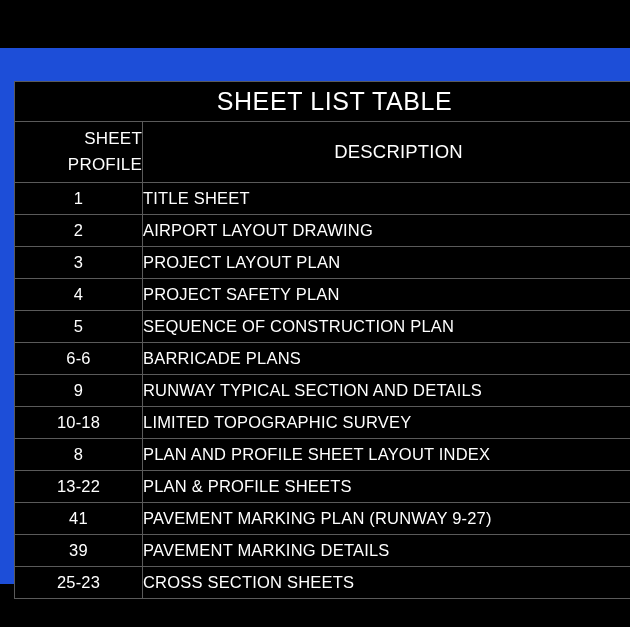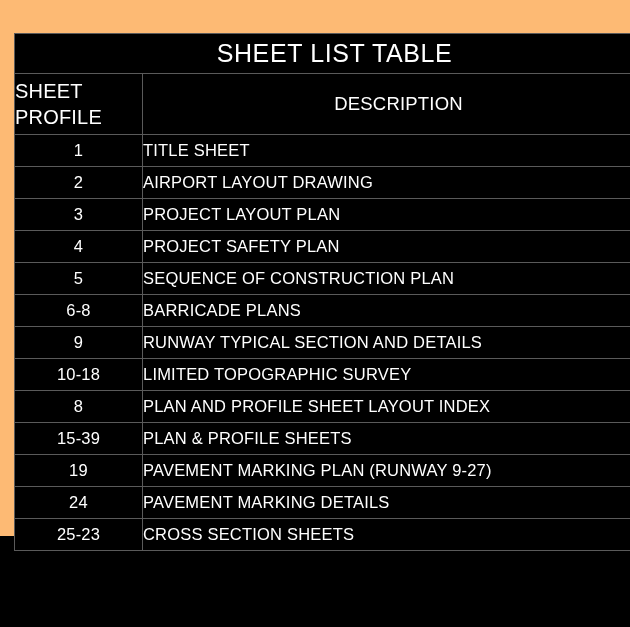--- a/index.html
+++ b/index.html
@@ -14,21 +14,22 @@
     overflow: hidden;
     font-family: "Liberation Sans", sans-serif;
     color: #ffffff;
     -webkit-font-smoothing: antialiased;
   }
 
   #canvas {
     position: relative;
     width: 630px;
     height: 536px;
-    background: #fdba74;
+    background: #1d4ed8;
+    margin-top: 48px;
   }
 
   
   #sheet-list-table {
     position: absolute;
     left: 14px;
     top: 33px;
     width: 640px;           
     border-collapse: collapse;
     table-layout: fixed;
@@ -53,22 +54,22 @@
     height: 39px;
     text-align: center;
     font-size: 25px;
     letter-spacing: 0.6px;
     line-height: 39px;
     white-space: nowrap;
   }
 
   .head-cell {
     height: 60px;
-    text-align: left;
-    font-size: 20px;
+    text-align: right;
+    font-size: 17px;
     line-height: 26px;
     letter-spacing: 0.2px;
   }
   .head-cell .line { display: block; }
 
   .head-desc {
     height: 60px;
     text-align: center;
     font-size: 18.5px;
     letter-spacing: 0.2px;
@@ -129,45 +130,45 @@
       </tr>
       <tr>
         <td class="num-cell">4</td>
         <td class="desc-cell">PROJECT SAFETY PLAN</td>
       </tr>
       <tr>
         <td class="num-cell">5</td>
         <td class="desc-cell">SEQUENCE OF CONSTRUCTION PLAN</td>
       </tr>
       <tr>
-        <td class="num-cell">6-8</td>
+        <td class="num-cell">6-6</td>
         <td class="desc-cell">BARRICADE PLANS</td>
       </tr>
       <tr>
         <td class="num-cell">9</td>
         <td class="desc-cell">RUNWAY TYPICAL SECTION AND DETAILS</td>
       </tr>
       <tr>
         <td class="num-cell">10-18</td>
         <td class="desc-cell">LIMITED TOPOGRAPHIC SURVEY</td>
       </tr>
       <tr>
         <td class="num-cell">8</td>
         <td class="desc-cell">PLAN AND PROFILE SHEET LAYOUT INDEX</td>
       </tr>
       <tr>
-        <td class="num-cell">15-39</td>
+        <td class="num-cell">13-22</td>
         <td class="desc-cell">PLAN &amp; PROFILE SHEETS</td>
       </tr>
       <tr>
-        <td class="num-cell">19</td>
+        <td class="num-cell">41</td>
         <td class="desc-cell">PAVEMENT MARKING PLAN (RUNWAY 9-27)</td>
       </tr>
       <tr>
-        <td class="num-cell">24</td>
+        <td class="num-cell">39</td>
         <td class="desc-cell">PAVEMENT MARKING DETAILS</td>
       </tr>
       <tr>
         <td class="num-cell">25-23</td>
         <td class="desc-cell">CROSS SECTION SHEETS</td>
       </tr>
 
     </tbody>
   </table>
 

